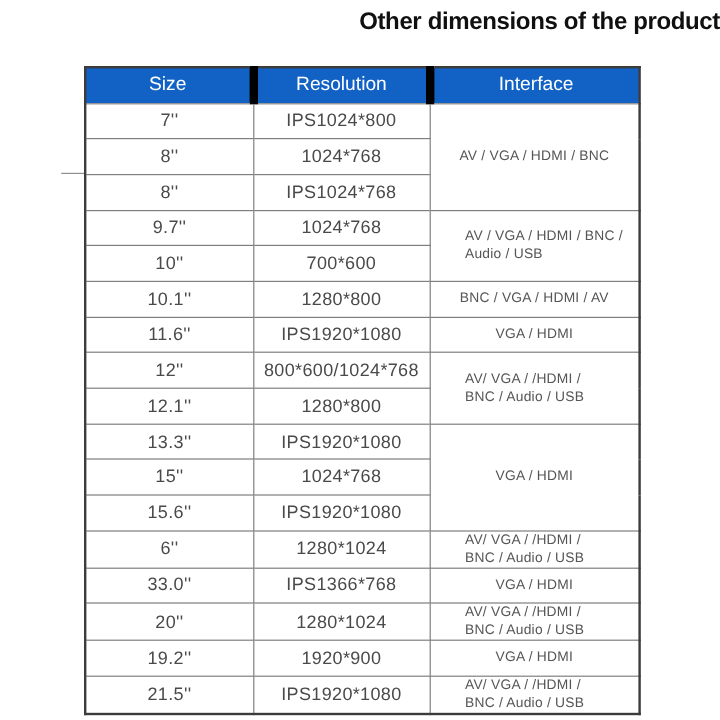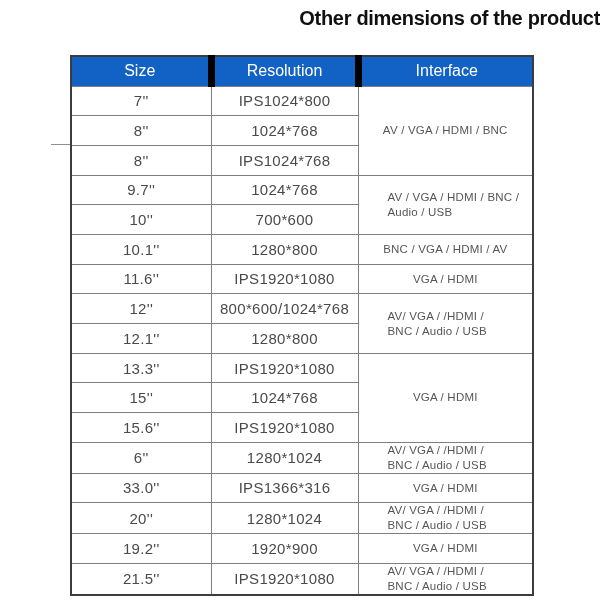--- a/index.html
+++ b/index.html
@@ -150,21 +150,21 @@
       <td>IPS1920*1080</td>
     </tr>
     <tr>
       <td>6''</td>
       <td>1280*1024</td>
       <td class="if-cell if-left">AV/ VGA / /HDMI /
 BNC / Audio / USB</td>
     </tr>
     <tr>
       <td>33.0''</td>
-      <td>IPS1366*316</td>
+      <td>IPS1366*768</td>
       <td class="if-cell">VGA / HDMI</td>
     </tr>
     <tr>
       <td>20''</td>
       <td>1280*1024</td>
       <td class="if-cell if-left">AV/ VGA / /HDMI /
 BNC / Audio / USB</td>
     </tr>
     <tr>
       <td>19.2''</td>

